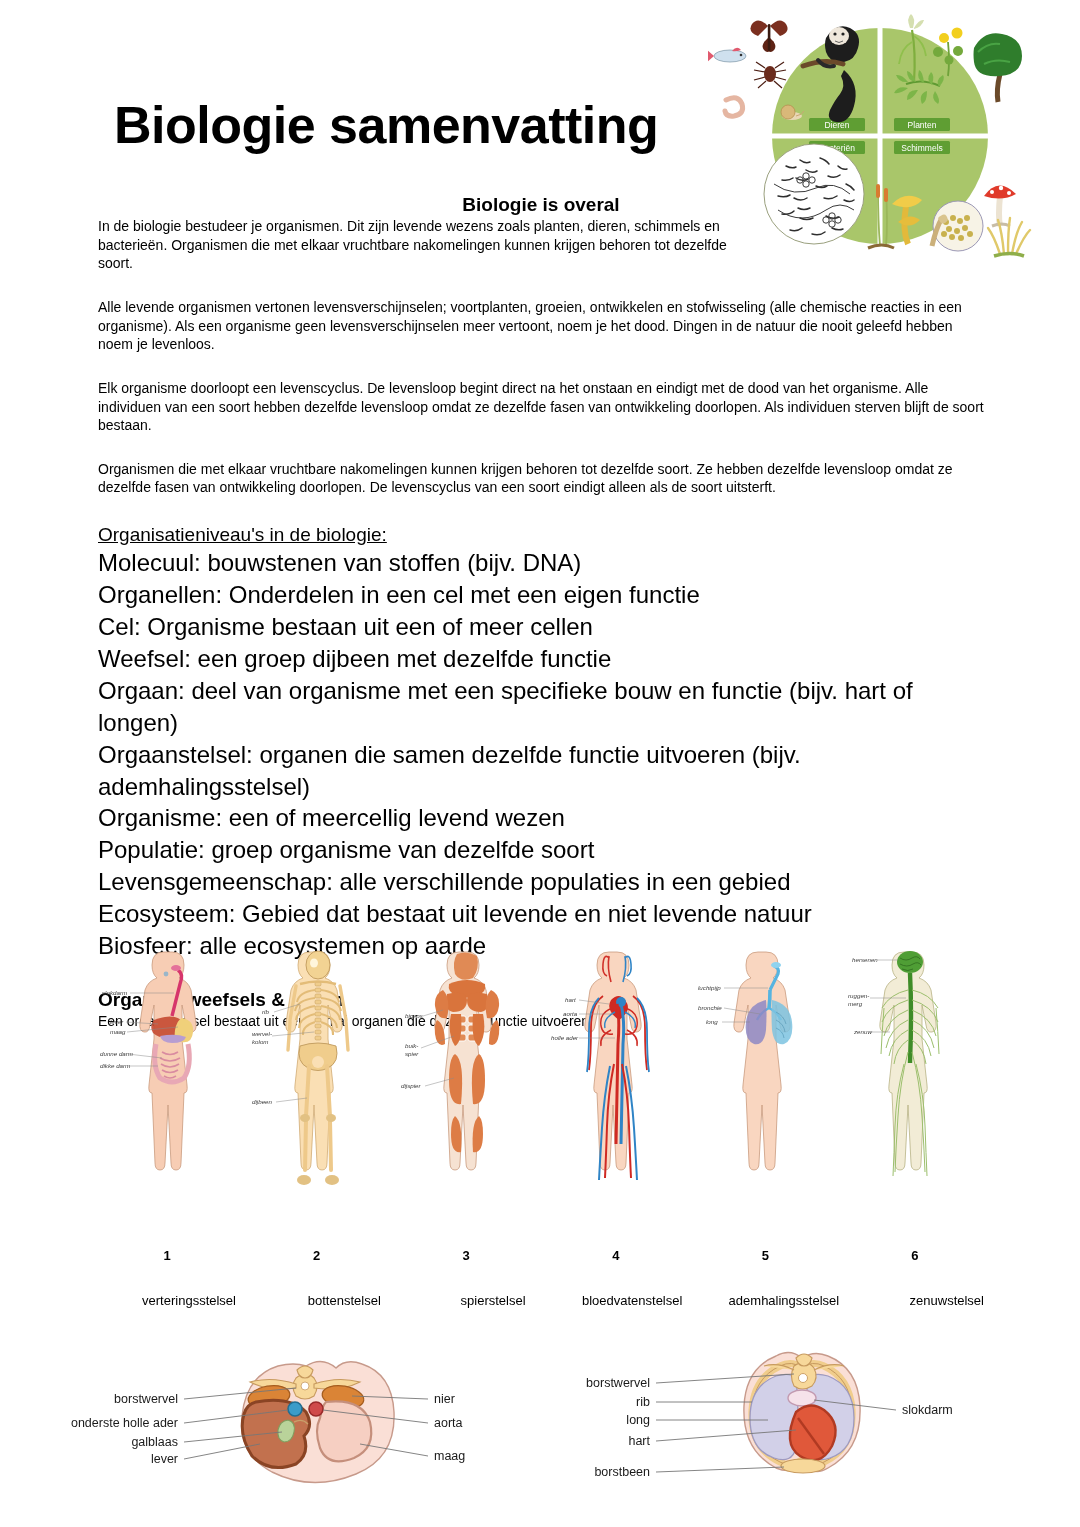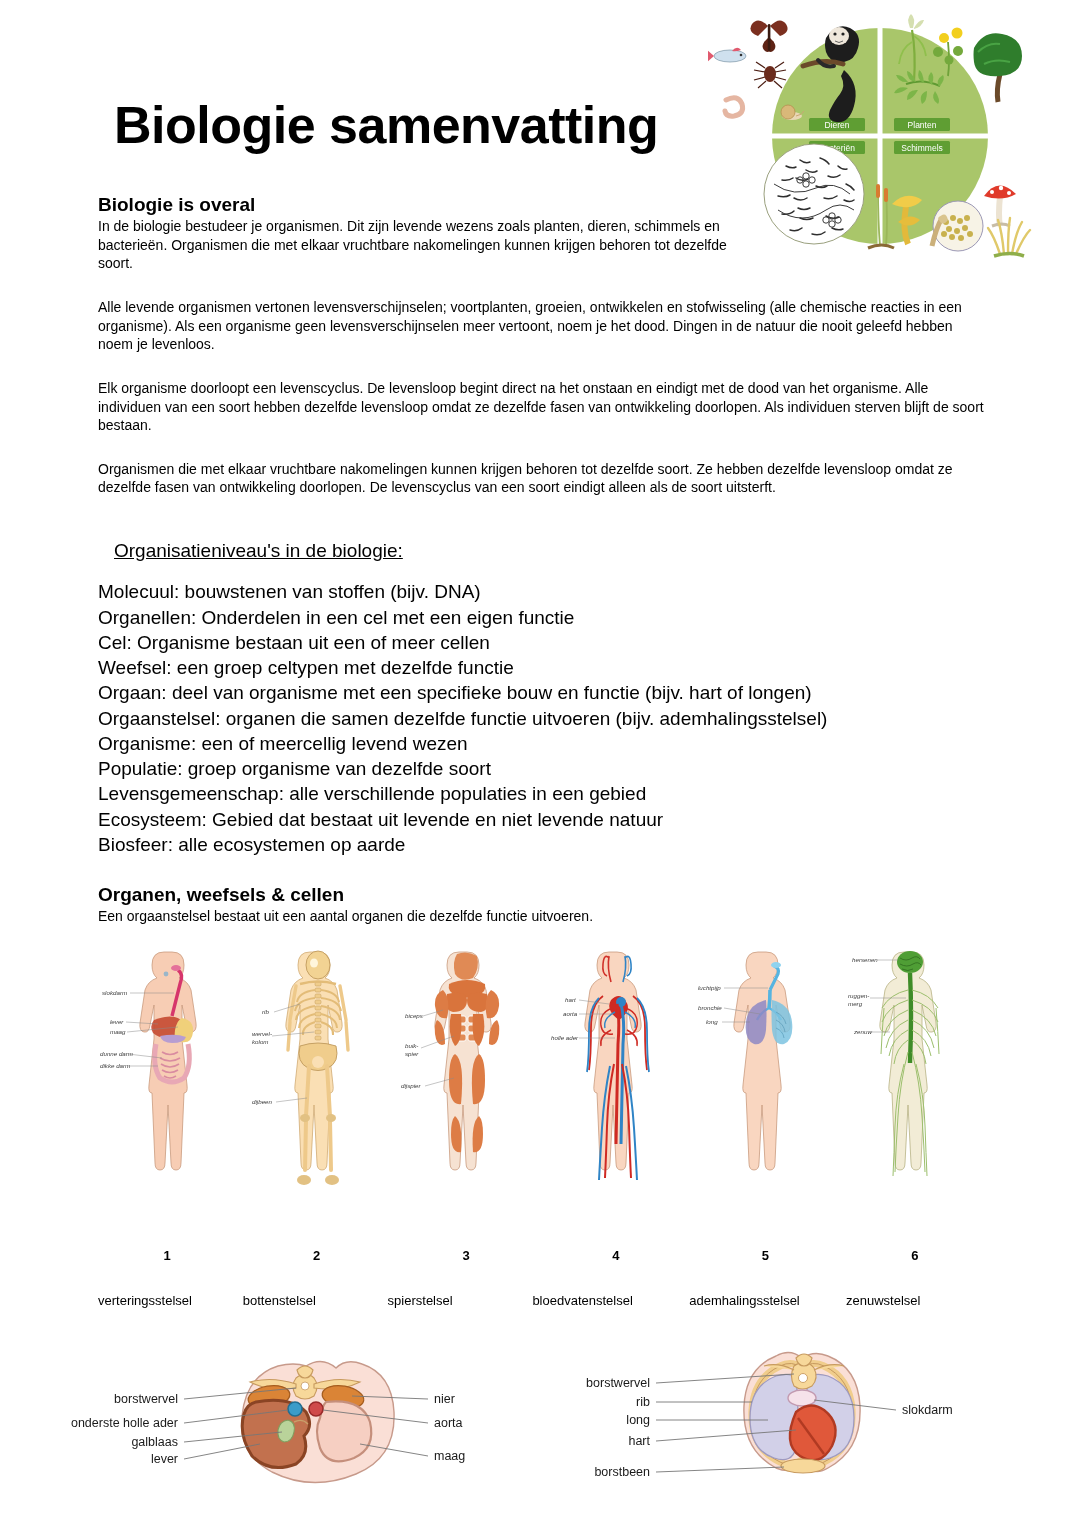--- a/index.html
+++ b/index.html
@@ -44,37 +44,38 @@
     position: absolute;
     left: 98px;
     top: 192px;
     width: 886px;
   }
   .sec-head {
     font-size: 19px;
     font-weight: bold;
     line-height: 1.33;
     margin: 0;
+    text-align: center;
   }
   .para {
     font-size: 14px;
     line-height: 1.33;
     margin: 0;
   }
   .para.narrow { width: 640px; }
   .gap { height: 25px; }
   .u-head {
     font-size: 19px;
     line-height: 1.33;
-    margin: 16px;
+    margin: 0;
     text-decoration: underline;
     display: inline-block;
   }
   .list-line {
-    font-size: 19px;
+    font-size: 24px;
     line-height: 1.33;
     margin: 0;
   }
   .subhead2 {
     font-size: 19px;
     font-weight: bold;
     line-height: 1.33;
     margin: 0;
   }
 
@@ -111,21 +112,21 @@
     font-size: 13px;
     font-weight: bold;
   }
   .captions-row {
     display: flex;
     justify-content: space-between;
     margin-top: 30px;
   }
   .cap-cell {
     width: 138px;
-    text-align: left;
+    text-align: right;
     font-size: 13px;
     white-space: nowrap;
   }
   .cap-cell.wide { width: 150px; }
 
   
   .cross-sections {
     position: absolute;
     left: 60px;
     top: 1340px;
@@ -360,21 +361,21 @@
     <p class="para">Elk organisme doorloopt een levenscyclus. De levensloop begint direct na het onstaan en eindigt met de dood van het organisme. Alle individuen van een soort hebben dezelfde levensloop omdat ze dezelfde fasen van ontwikkeling doorlopen. Als individuen sterven blijft de soort bestaan.</p>
 
     <div class="gap"></div>
     <p class="para">Organismen die met elkaar vruchtbare nakomelingen kunnen krijgen behoren tot dezelfde soort. Ze hebben dezelfde levensloop omdat ze dezelfde fasen van ontwikkeling doorlopen.  De levenscyclus van een soort eindigt alleen als de soort uitsterft.</p>
 
     <div class="gap"></div>
     <div><span class="u-head">Organisatieniveau's in de biologie:</span></div>
     <div class="list-line">Molecuul: bouwstenen van stoffen (bijv. DNA)</div>
     <div class="list-line">Organellen: Onderdelen in een cel met een eigen functie</div>
     <div class="list-line">Cel: Organisme bestaan uit een of meer cellen</div>
-    <div class="list-line">Weefsel: een groep celtypen met dezelfde functie</div>
+    <div class="list-line">Weefsel: een groep dijbeen met dezelfde functie</div>
     <div class="list-line">Orgaan: deel van organisme met een specifieke bouw en functie (bijv. hart of longen)</div>
     <div class="list-line">Orgaanstelsel: organen die samen dezelfde functie uitvoeren (bijv. ademhalingsstelsel)</div>
     <div class="list-line">Organisme: een of meercellig levend wezen</div>
     <div class="list-line">Populatie: groep organisme van dezelfde soort</div>
     <div class="list-line">Levensgemeenschap: alle verschillende populaties in een gebied</div>
     <div class="list-line">Ecosysteem: Gebied dat bestaat uit levende en niet levende natuur</div>
     <div class="list-line">Biosfeer: alle ecosystemen op aarde</div>
 
     <div class="gap"></div>
     <div class="subhead2">Organen, weefsels &amp; cellen</div>

